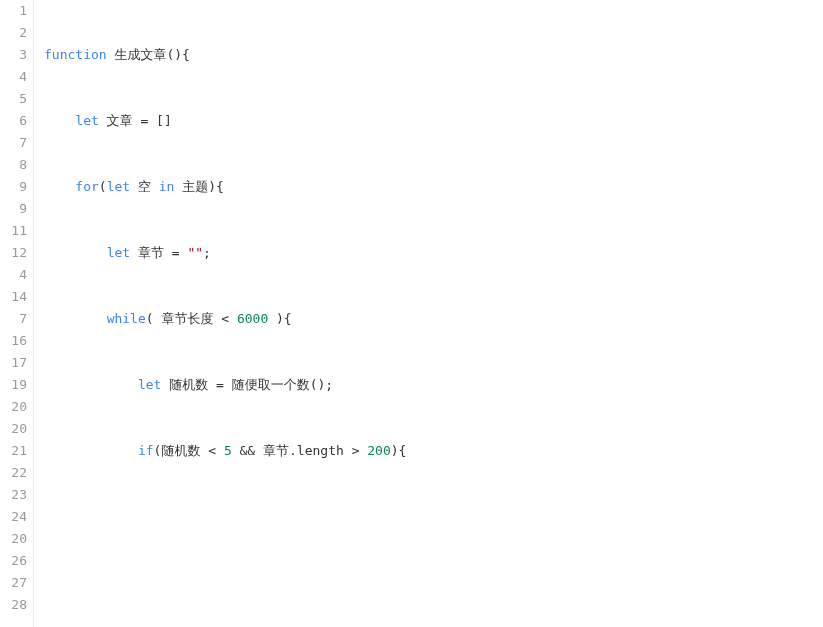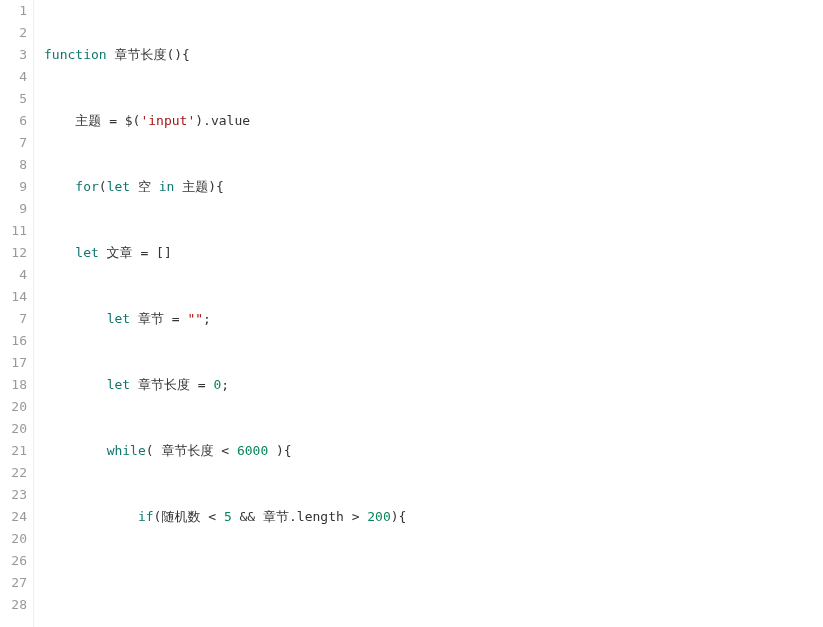--- a/index.html
+++ b/index.html
@@ -28,21 +28,21 @@
     height: 22px;
   }
   .code {
     padding-left: 10px;
     white-space: pre;
     color: #333333;
   }
   .code .line {
     height: 22px;
   }
-  .kw   { color: #0f766e; }   
+  .kw   { color: #3b82f6; }   
   .id   { color: #333333; }   
   .str  { color: #a31515; }   
   .num  { color: #098658; }
 </style>
 </head>
 <body>
 
 <div class="editor">
   <div class="gutter">
     <div class="ln">1</div>
@@ -55,41 +55,40 @@
     <div class="ln">8</div>
     <div class="ln">9</div>
     <div class="ln">9</div>
     <div class="ln">11</div>
     <div class="ln">12</div>
     <div class="ln">4</div>
     <div class="ln">14</div>
     <div class="ln">7</div>
     <div class="ln">16</div>
     <div class="ln">17</div>
-    <div class="ln">18</div>
+    <div class="ln">19</div>
     <div class="ln">20</div>
     <div class="ln">20</div>
     <div class="ln">21</div>
     <div class="ln">22</div>
     <div class="ln">23</div>
     <div class="ln">24</div>
     <div class="ln">20</div>
     <div class="ln">26</div>
     <div class="ln">27</div>
     <div class="ln">28</div>
   </div>
 
   <div class="code">
-    <div class="line"><span class="kw">function</span><span class="id"> 章节长度(){</span></div>
-    <div class="line"><span class="id">    主题 = $(</span><span class="str">'input'</span><span class="id">).value</span></div>
+    <div class="line"><span class="kw">function</span><span class="id"> 生成文章(){</span></div>
+    <div class="line"><span>    </span><span class="kw">let</span><span class="id"> 文章 = []</span></div>
     <div class="line"><span>    </span><span class="kw">for</span><span>(</span><span class="kw">let</span><span> 空 </span><span class="kw">in</span><span> 主题){</span></div>
-    <div class="line"><span>    </span><span class="kw">let</span><span class="id"> 文章 = []</span></div>
     <div class="line"><span>        </span><span class="kw">let</span><span> 章节 = </span><span class="str">""</span><span>;</span></div>
-    <div class="line"><span>        </span><span class="kw">let</span><span> 章节长度 = </span><span class="num">0</span><span>;</span></div>
     <div class="line"><span>        </span><span class="kw">while</span><span>( 章节长度 &lt; </span><span class="num">6000</span><span> ){</span></div>
+    <div class="line"><span>            </span><span class="kw">let</span><span> 随机数 = 随便取一个数();</span></div>
     <div class="line"><span>            </span><span class="kw">if</span><span>(随机数 &lt; </span><span class="num">5</span><span> &amp;&amp; 章节.length &gt; </span><span class="num">200</span><span>){</span></div>
     
     
     
     
     
     
     
     
     

